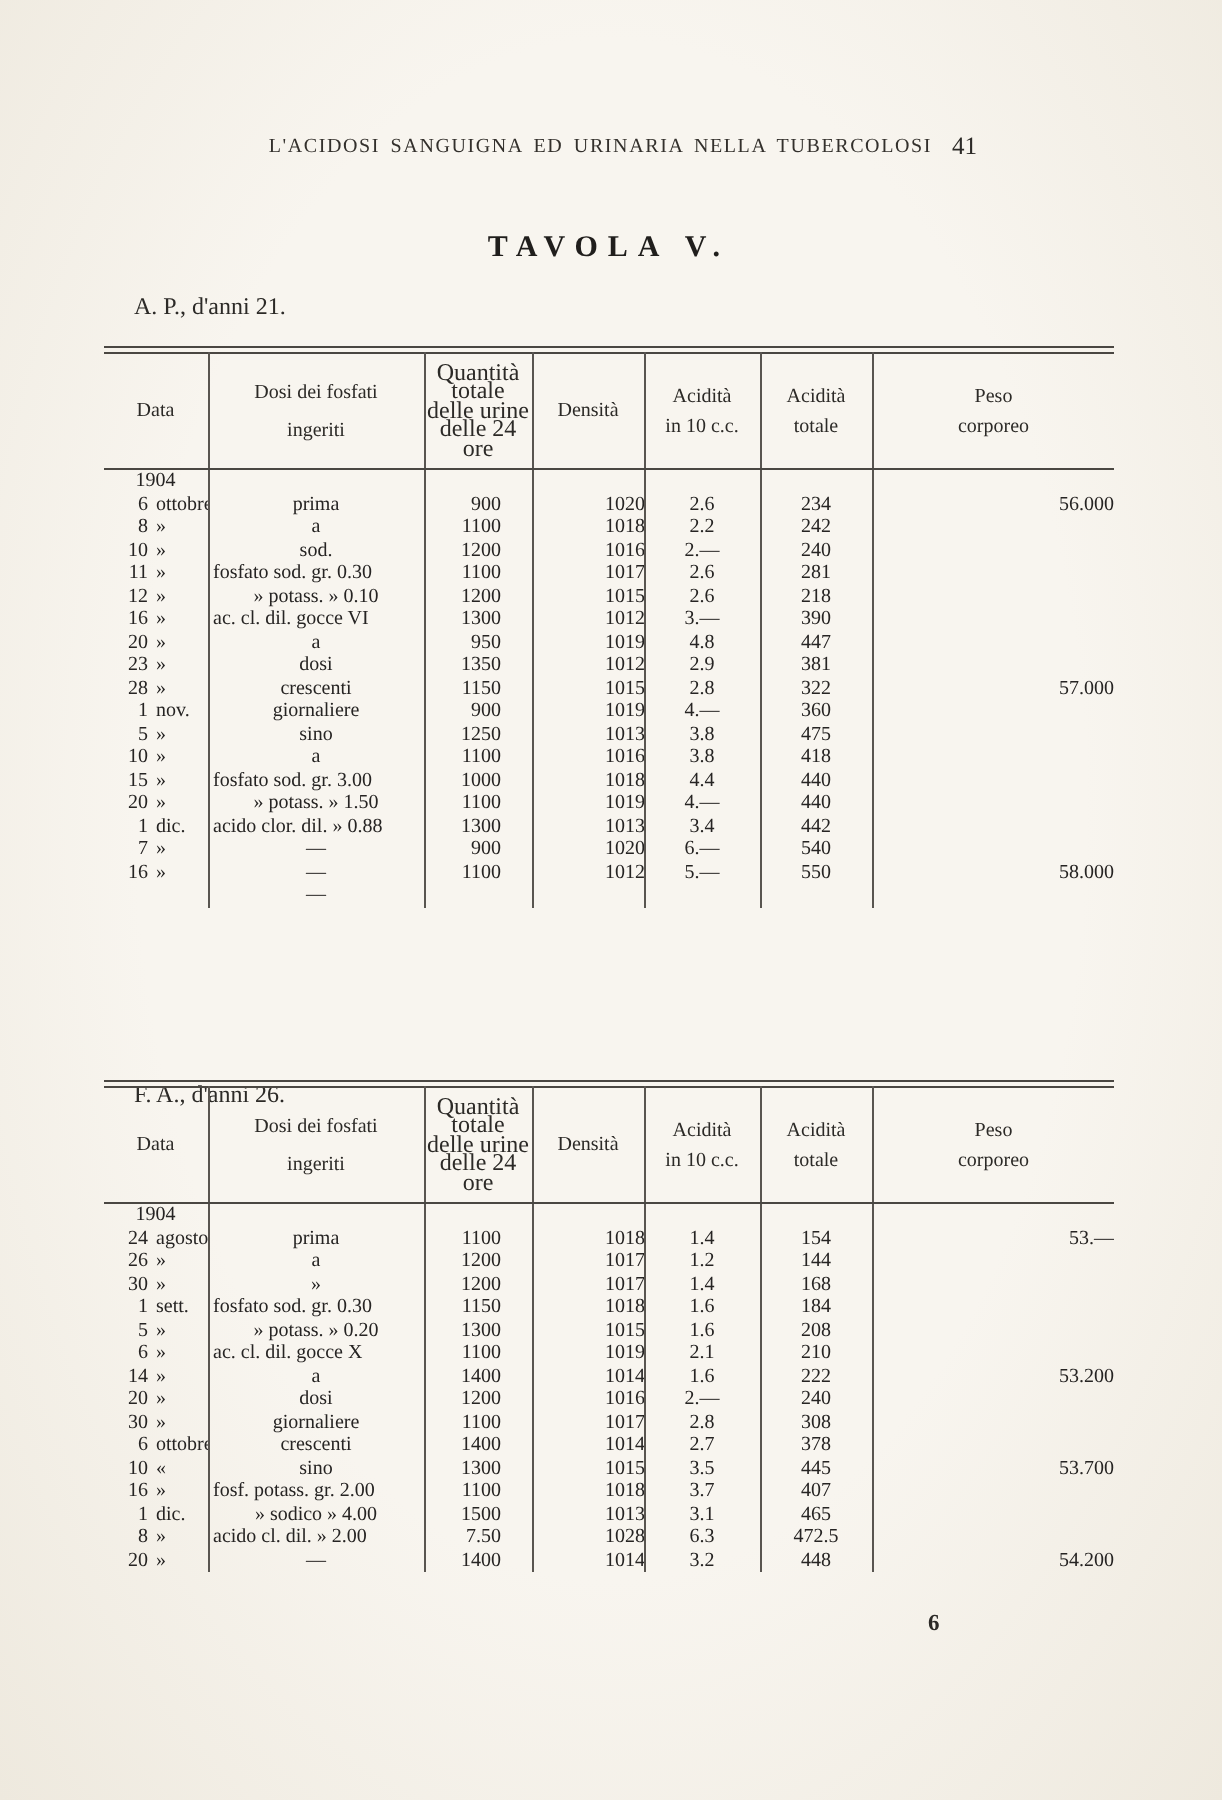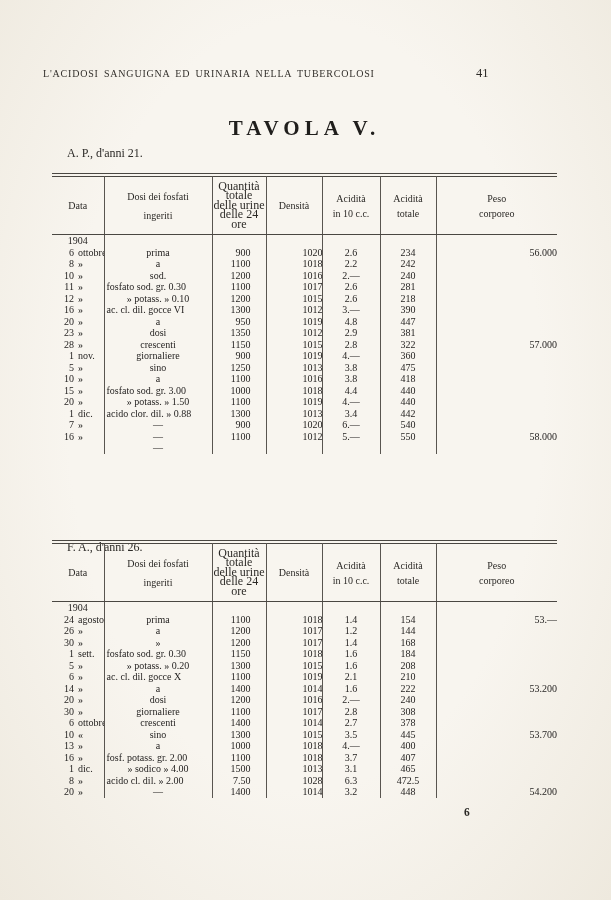--- a/index.html
+++ b/index.html
@@ -10,32 +10,32 @@
   }
   .page {
     position: relative;
     width: 611px; height: 900px;
     background: radial-gradient(ellipse at 50% 45%, #f8f5ef 55%, #eee9de 100%);
     color: #262423;
     overflow: hidden;
   }
   
   .running-head {
-    position: absolute; top: 68px; left: 43px; width: 432px;
-    text-align: left; font-size: 10px; letter-spacing: 0.8px; word-spacing: 2px;
+    position: absolute; top: 68px; left: 34px; width: 432px;
+    text-align: right; font-size: 10px; letter-spacing: 0.8px; word-spacing: 2px;
     color: #33302c;
   }
   .page-number {
     position: absolute; top: 66px; left: 476px;
     font-size: 12.5px; color: #2c2a27;
   }
   
   .tavola-title {
     position: absolute; left: 52px; width: 505px; text-align: center;
-    font-weight: bold; font-size: 21px; letter-spacing: 5px; color: #201e1c;
+    font-weight: bold; font-size: 15px; letter-spacing: 5px; color: #201e1c;
   }
   .tavola-title.t1 { top: 116px; }
   .tavola-title.t2 { top: 484px; }
   .tavola-subtitle {
     position: absolute; left: 67px; font-size: 12px; color: #2c2a27;
   }
   .tavola-subtitle.s1 { top: 146px; }
   .tavola-subtitle.s2 { top: 540px; }
   
   .tblwrap {
@@ -457,29 +457,20 @@
           <tr>
             <td class="c-data"><span class="day">10</span><span class="month">«</span></td>
             <td class="c-dosi">sino</td>
             <td class="c-quant">1300</td>
             <td class="c-dens">1015</td>
             <td class="c-ac10">3.5</td>
             <td class="c-actot">445</td>
             <td class="c-peso">53.700</td>
           </tr>
           <tr>
-            <td class="c-data"><span class="day">13</span><span class="month">»</span></td>
-            <td class="c-dosi">a</td>
-            <td class="c-quant">1000</td>
-            <td class="c-dens">1018</td>
-            <td class="c-ac10">4.—</td>
-            <td class="c-actot">400</td>
-            <td class="c-peso"></td>
-          </tr>
-          <tr>
             <td class="c-data"><span class="day">16</span><span class="month">»</span></td>
             <td class="c-dosi left">fosf. potass. gr. 2.00</td>
             <td class="c-quant">1100</td>
             <td class="c-dens">1018</td>
             <td class="c-ac10">3.7</td>
             <td class="c-actot">407</td>
             <td class="c-peso"></td>
           </tr>
           <tr>
             <td class="c-data"><span class="day">1</span><span class="month">dic.</span></td>

